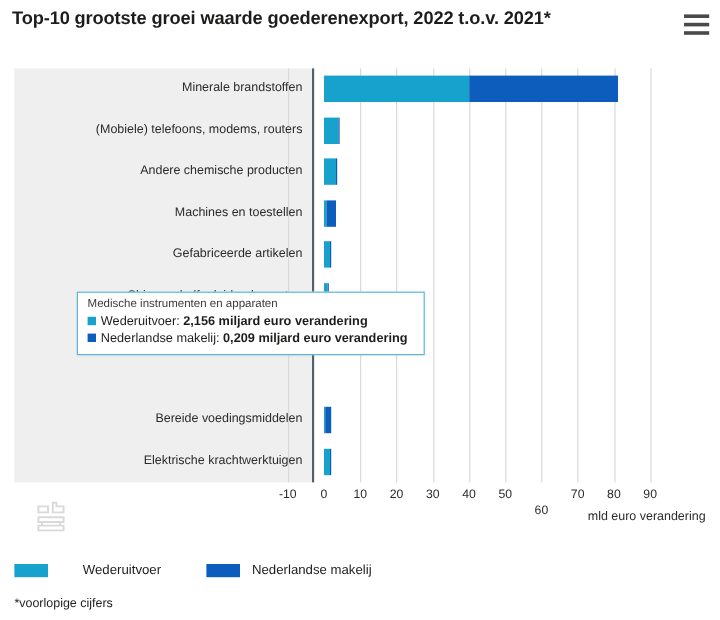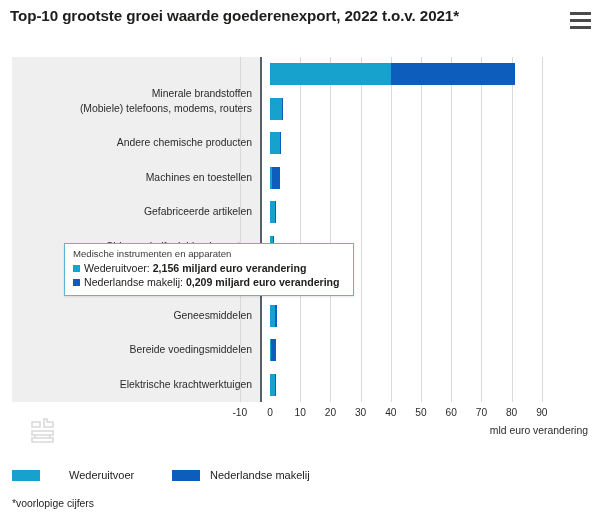--- a/index.html
+++ b/index.html
@@ -120,21 +120,21 @@
         <div class="gridline" style="left: 98.6px;"></div>
         <div class="gridline" style="left: 128.8px;"></div>
         <div class="gridline" style="left: 159px;"></div>
         <div class="gridline" style="left: 189.2px;"></div>
         <div class="gridline" style="left: 219.4px;"></div>
         <div class="gridline" style="left: 249.6px;"></div>
         <div class="gridline" style="left: 279.8px;"></div>
       </div>
     <div class="rows" id="rows">
         <div class="row" style="top: 0px; height: 34.5px;">
-          <div class="row-label" style="top: 12.25px; margin-top: 20px;">Minerale brandstoffen</div>
+          <div class="row-label" style="top: 12.25px;">Minerale brandstoffen</div>
           <div class="bar-track" style="top: 6.25px; left: 0px; width: 576px;">
             <div class="seg re" style="left: 258px; width: 121.404px;"></div>
             <div class="seg nl" style="left: 379.404px; width: 123.518px;"></div>
           </div>
         </div>
         <div class="row" style="top: 69px; height: 34.5px;">
           <div class="row-label" style="top: 12.25px;">Andere chemische producten</div>
           <div class="bar-track" style="top: 6.25px; left: 0px; width: 576px;">
             <div class="seg re" style="left: 258px; width: 9.664px;"></div>
             <div class="seg nl" style="left: 267.664px; width: 1.51px;"></div>
@@ -166,27 +166,20 @@
           <div class="bar-track" style="top: 6.25px; left: 0px; width: 576px;">
             <div class="seg re" style="left: 258px; width: 3.02px;"></div>
             <div class="seg nl" style="left: 261.02px; width: 1.208px;"></div>
           </div>
         </div>
         <div class="row" style="top: 207px; height: 34.5px;">
           <div class="row-label" style="top: 12.25px;">Medische instrumenten en apparaten</div>
           <div class="bar-track" style="top: 6.25px; left: 0px; width: 576px;">
             <div class="seg re" style="left: 258px; width: 6.51112px;"></div>
             <div class="seg nl" style="left: 264.511px; width: 1.2px;"></div>
-          </div>
-        </div>
-        <div class="row" style="top: 241.5px; height: 34.5px;">
-          <div class="row-label" style="top: 12.25px;">Geneesmiddelen</div>
-          <div class="bar-track" style="top: 6.25px; left: 0px; width: 576px;">
-            <div class="seg re" style="left: 258px; width: 5.436px;"></div>
-            <div class="seg nl" style="left: 263.436px; width: 1.2px;"></div>
           </div>
         </div>
         <div class="row" style="top: 276px; height: 34.5px;">
           <div class="row-label" style="top: 12.25px;">Bereide voedingsmiddelen</div>
           <div class="bar-track" style="top: 6.25px; left: 0px; width: 576px;">
             <div class="seg re" style="left: 258px; width: 1.2px;"></div>
             <div class="seg nl" style="left: 258.906px; width: 5.134px;"></div>
           </div>
         </div>
         <div class="row" style="top: 310.5px; height: 34.5px;">
@@ -208,21 +201,21 @@
   </div>
 
   <div id="ticks">
       <div class="tick-label" style="left: 219.8px; top: 407px;">-10</div>
       <div class="tick-label" style="left: 250px; top: 407px;">0</div>
       <div class="tick-label" style="left: 280.2px; top: 407px;">10</div>
       <div class="tick-label" style="left: 310.4px; top: 407px;">20</div>
       <div class="tick-label" style="left: 340.6px; top: 407px;">30</div>
       <div class="tick-label" style="left: 370.8px; top: 407px;">40</div>
       <div class="tick-label" style="left: 401px; top: 407px;">50</div>
-      <div class="tick-label" style="left: 431.2px; top: 407px;">60</div>
+      <div class="tick-label" style="left: 431.2px; top: 420px;">60</div>
       <div class="tick-label" style="left: 461.4px; top: 407px;">70</div>
       <div class="tick-label" style="left: 491.6px; top: 407px;">80</div>
       <div class="tick-label" style="left: 521.8px; top: 407px;">90</div>
     </div>
   <div class="axis-unit">mld euro verandering</div>
 
   <div class="legend" id="legend">
       <div class="legend-item" style="left: 0px; gap: 19px;">
         <span class="legend-swatch" style="background: rgb(22, 162, 205);"></span>
         <span class="legend-label">Wederuitvoer</span>

